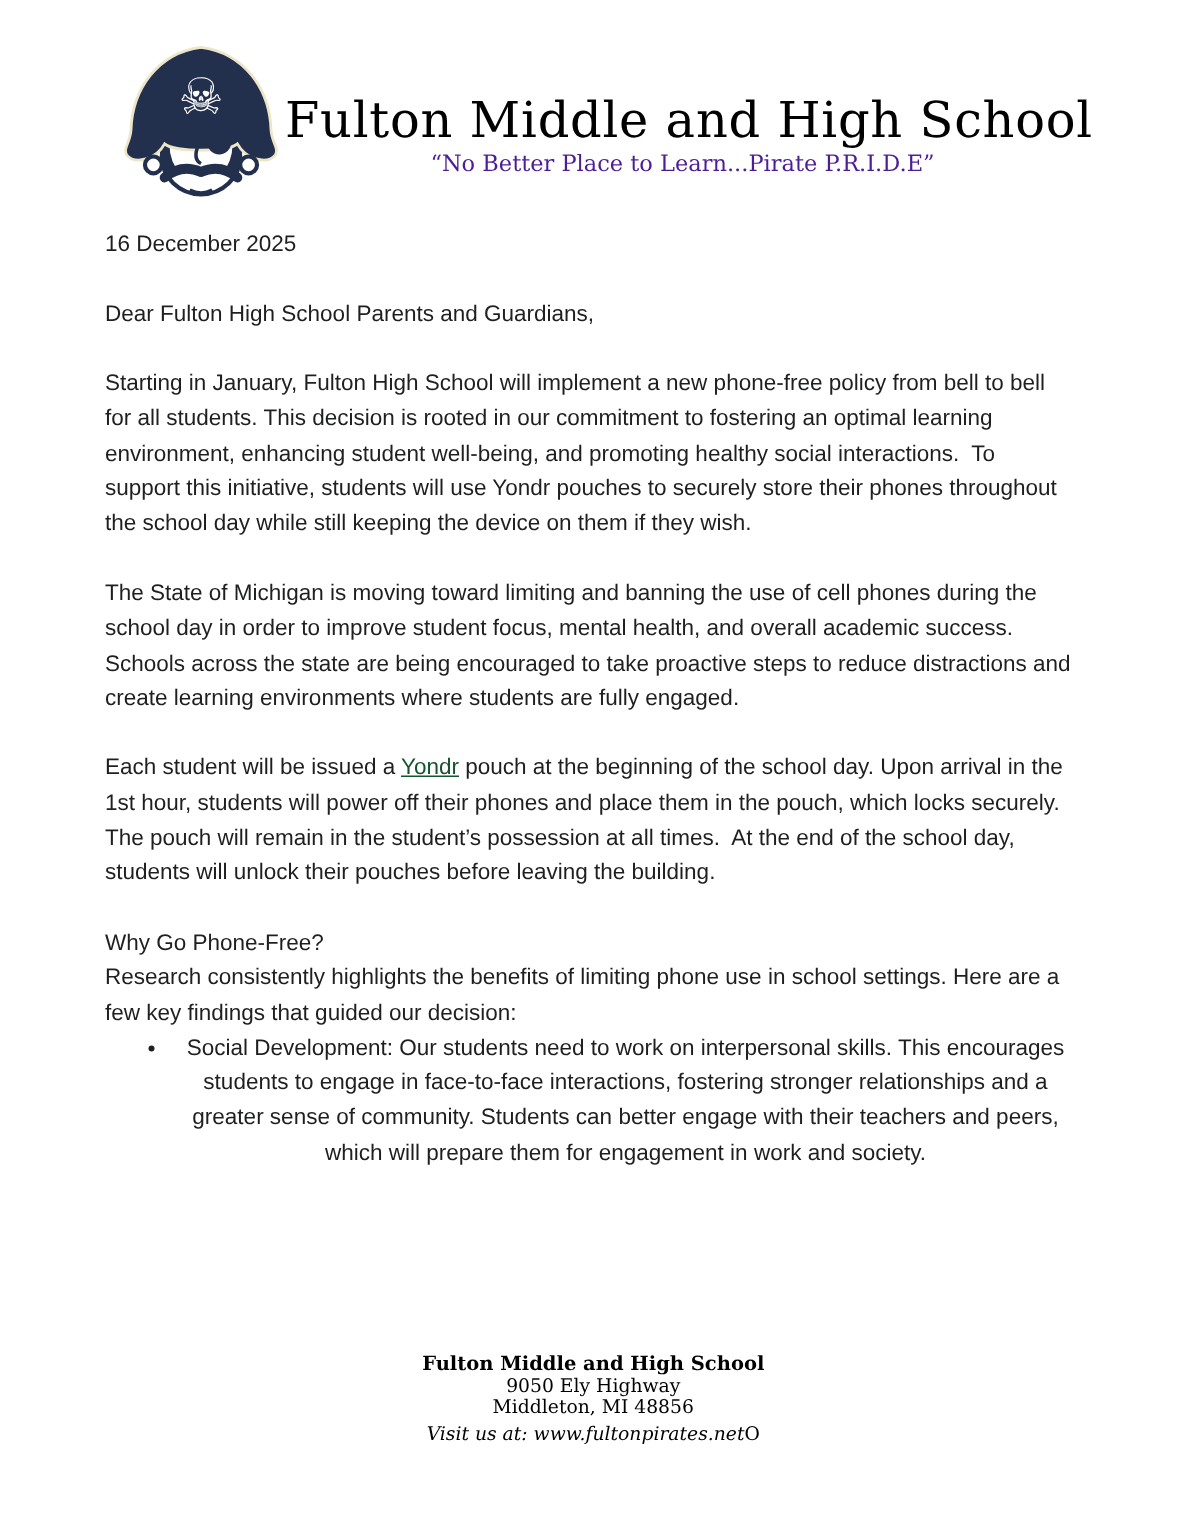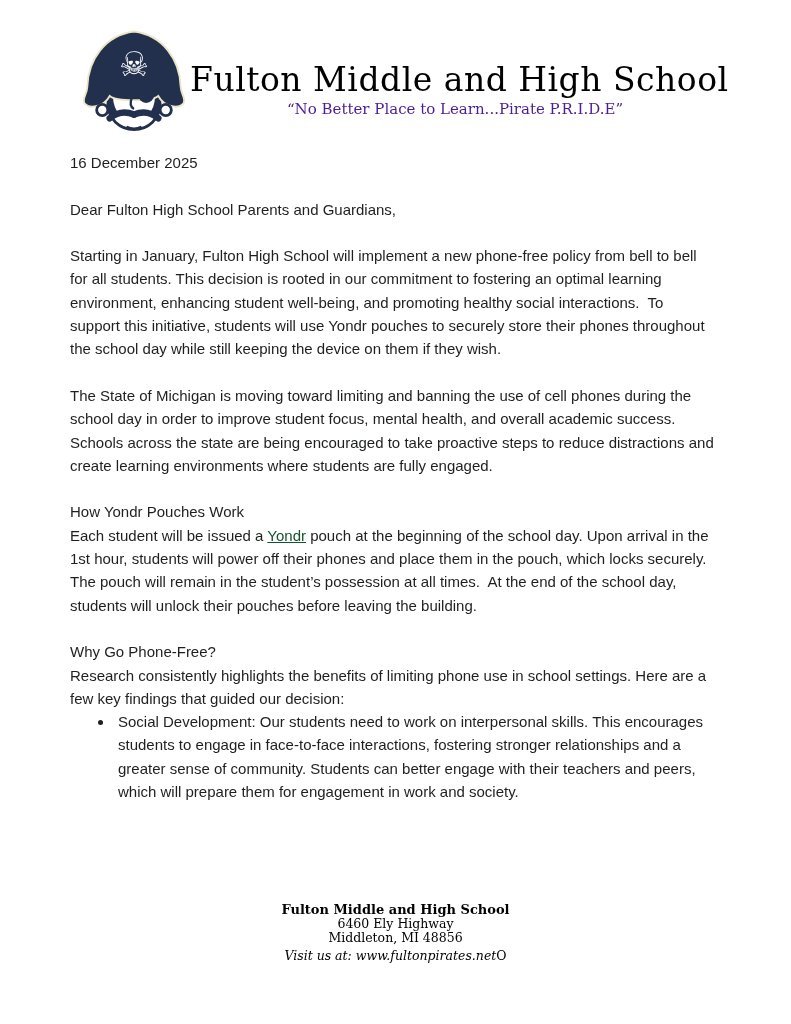--- a/index.html
+++ b/index.html
@@ -63,20 +63,21 @@
     cursor: pointer;
   }
   ul.findings {
     margin: 0;
     padding-left: 44px;
     list-style: disc outside;
   }
   ul.findings li {
     padding-left: 4px;
     white-space: pre-wrap;
+    text-align: center;
   }
 
   
   .footer {
     position: absolute;
     left: 0; top: 903px;
     width: 791px;
     text-align: center;
     font-family: "DejaVu Serif", serif;
     color: #000000;
@@ -134,34 +135,33 @@
 
     <p class="line">16 December 2025</p>
 
     <p class="line">Dear Fulton High School Parents and Guardians,</p>
 
     <p>Starting in January, Fulton High School will implement a new phone-free policy from bell to bell for all students. This decision is rooted in our commitment to fostering an optimal learning environment, enhancing student well-being, and promoting healthy social interactions.  To support this initiative, students will use Yondr pouches to securely store their phones throughout the school day while still keeping the device on them if they wish.</p>
 
     <p>The State of Michigan is moving toward limiting and banning the use of cell phones during the school day in order to improve student focus, mental health, and overall academic success. Schools across the state are being encouraged to take proactive steps to reduce distractions and create learning environments where students are fully engaged.</p>
 
     <div class="section">
-      <div class="sec-heading">How Yondr Pouches Work</div>
       <p><span>Each student will be issued a </span><a class="doc-link" href="#">Yondr</a><span> pouch at the beginning of the school day. Upon arrival in the 1st hour, students will power off their phones and place them in the pouch, which locks securely.  The pouch will remain in the student’s possession at all times.  At the end of the school day, students will unlock their pouches before leaving the building.</span></p>
     </div>
 
     <div class="section">
       <div class="sec-heading">Why Go Phone-Free?</div>
       <p>Research consistently highlights the benefits of limiting phone use in school settings. Here are a few key findings that guided our decision:</p>
       <ul class="findings">
         <li>Social Development: Our students need to work on interpersonal skills. This encourages students to engage in face-to-face interactions, fostering stronger relationships and a greater sense of community. Students can better engage with their teachers and peers, which will prepare them for engagement in work and society.</li>
       </ul>
     </div>
 
   </div>
 
   <div class="footer">
     <div class="f-name">Fulton Middle and High School</div>
-    <div class="f-line">6460 Ely Highway</div>
+    <div class="f-line">9050 Ely Highway</div>
     <div class="f-line">Middleton, MI 48856</div>
     <div class="f-visit"><span class="visit-text">Visit us at: www.fultonpirates.net</span><span class="visit-suffix">O</span></div>
   </div>
 
 </div>
 
 </body></html>

